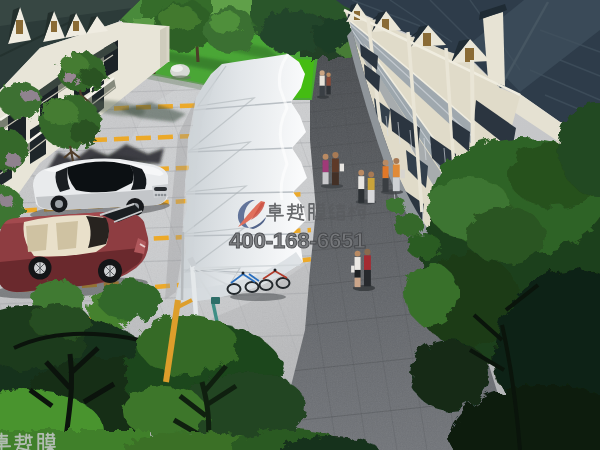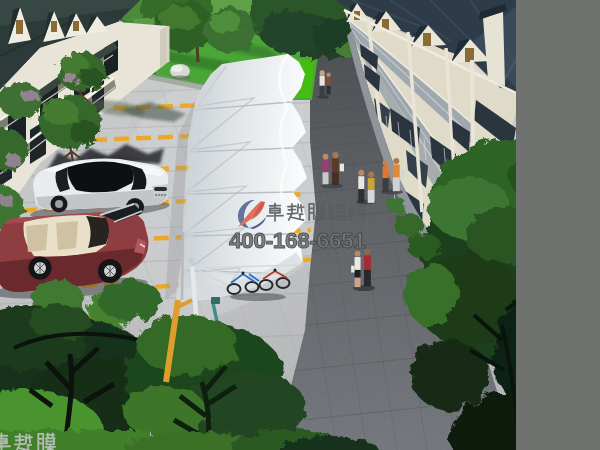--- a/index.html
+++ b/index.html
@@ -1,16 +1,16 @@
 <!DOCTYPE html>
 <html><head>
 <meta charset="utf-8">
 <style>
   html,body{margin:0;padding:0;background:#6f726f;}
-  #scene{width:516px;height:450px;position:relative;overflow:hidden;font-family:"Liberation Sans", sans-serif;}
+  #scene{width:600px;height:450px;position:relative;overflow:hidden;font-family:"Liberation Sans", sans-serif;}
 </style>
 </head>
 <body>
 <div id="scene">
 <svg width="600" height="450" viewBox="0 0 600 450">
 <defs>
   <filter id="leaf" x="-25%" y="-25%" width="150%" height="150%">
     <feTurbulence type="fractalNoise" baseFrequency="0.07" numOctaves="3" seed="7" result="n"></feTurbulence>
     <feDisplacementMap in="SourceGraphic" in2="n" scale="14"></feDisplacementMap>
   </filter>

